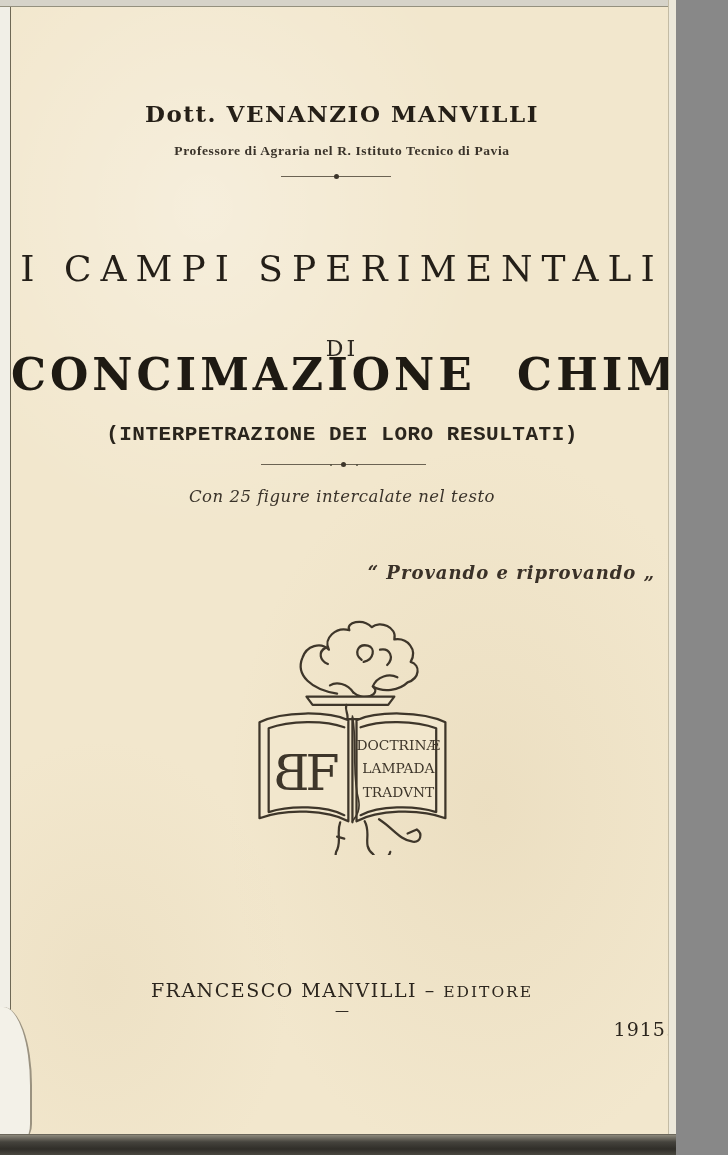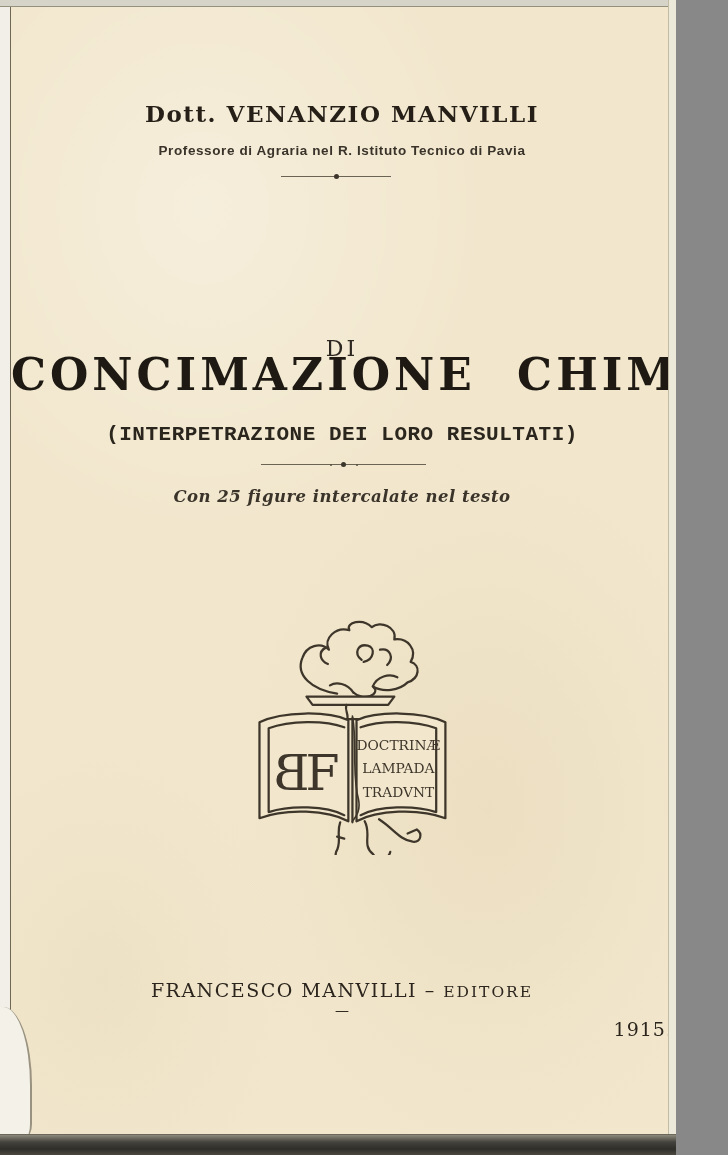--- a/index.html
+++ b/index.html
@@ -25,33 +25,33 @@
     background:linear-gradient(#8d897c 0%, #45433d 35%, #302e29 70%, #4a4840 100%);
     border-top:1px solid #6b675b;}
   .corner-curl{position:absolute;left:0;bottom:18px;width:30px;height:130px;background:#f3f1e8;
     border-right:2px solid #9a9280;border-top-right-radius:90% 60%;border-bottom-right-radius:20% 10%;}
 
   
   #content{position:absolute;left:11px;top:0;width:662px;height:1135px;color:#2e2820;}
   .line{position:absolute;left:0;width:100%;text-align:center;white-space:nowrap;}
 
   .author{top:100px;font-size:23px;font-weight:bold;letter-spacing:1.5px;color:#251f17;}
-  .author-title{top:143px;font-family:Liberation Sans, sans-serif;font-size:13.5px;font-weight:bold;letter-spacing:.6px;color:#3a332a;}
+  .author-title{top:143px;font-family:Liberation Serif, serif;font-size:13.5px;font-weight:bold;letter-spacing:.6px;color:#3a332a;}
 
   .rule{position:absolute;height:1px;background:#6b6353;}
   .rule .cdot{position:absolute;left:50%;top:50%;width:5px;height:5px;margin:-2.5px 0 0 -2.5px;border-radius:50%;background:#3c352b;}
   .rule .sdot{position:absolute;top:50%;width:2px;height:2px;margin-top:-1px;border-radius:50%;background:#55503f;}
   #rule1{top:176px;left:270px;width:110px;}
   #rule2{top:464px;left:250px;width:165px;}
 
   .title1{top:248px;font-size:36px;letter-spacing:9px;color:#241f18;}
   .title-di{top:336px;font-size:22px;letter-spacing:3px;color:#2c2720;}
   .title2{top:349px;font-size:44px;font-weight:bold;letter-spacing:4px;word-spacing:22px;color:#1e1a13;}
   .subtitle{top:423px;font-family:Liberation Mono, monospace;font-size:21px;font-weight:bold;letter-spacing:.5px;color:#2a251d;}
-  .figures-note{top:487px;font-size:16.5px;font-style:italic;letter-spacing:.5px;color:#3a332a;font-weight:bold;}
+  .figures-note{top:487px;font-size:16.5px;font-style:italic;letter-spacing:.5px;color:#3a332a;}
 
   .motto{position:absolute;top:562px;right:18px;font-size:18px;font-weight:bold;font-style:italic;
     letter-spacing:1px;color:#3a3128;white-space:nowrap;}
 
   #emblem{position:absolute;top:618px;left:227px;}
 
   .imprint-city{top:952px;font-size:20px;letter-spacing:3px;color:#2b251d;}
   .imprint-pub{top:979px;font-size:19px;letter-spacing:1.5px;color:#2b251d;}
   .imprint-pub .role{font-size:15.5px;letter-spacing:2px;margin-top:20px;}
   .imprint-dash{top:1002px;font-size:14px;color:#2b251d;}
@@ -65,32 +65,34 @@
 
   <div id="content">
 
     <div class="line author">Dott. VENANZIO MANVILLI</div>
     <div class="line author-title">Professore di Agraria nel R. Istituto Tecnico di Pavia</div>
 
     <div class="rule" id="rule1">
         <span class="cdot"></span>
       </div>
 
+    <div class="line title1">I CAMPI SPERIMENTALI</div>
     <div class="line title-di">DI</div>
     <div class="line title2">CONCIMAZIONE CHIMICA</div>
     <div class="line subtitle">(INTERPETRAZIONE DEI LORO RESULTATI)</div>
 
     <div class="rule" id="rule2">
       <span class="cdot"></span>
       <span class="sdot" style="left:calc(50% - 14px);"></span>
       <span class="sdot" style="left:calc(50% + 12px);"></span>
     </div>
 
     <div class="line figures-note">Con 25 figure intercalate nel testo</div>
 
+    <div class="motto">“ Provando e riprovando „</div>
 
     <svg id="emblem" width="235" height="237" viewBox="0 0 230 232" fill="none" stroke="#3e362a" stroke-width="2.2" stroke-linecap="round" stroke-linejoin="round">
 
       <g>
         <path d="M97,74 C72,70 56,56 63,39 C67,27 81,23 89,31 C83,20 96,8 109,12 C105,4 122,0 131,9 C139,2 156,9 153,21 C166,19 176,31 169,43 C179,46 178,59 166,63 C158,71 142,73 132,67 C141,75 122,82 113,73"></path>
         <path d="M121,41 C113,35 117,25 127,27 C135,29 133,41 123,43"></path>
         <path d="M146,46 C153,39 149,29 139,31"></path>
         <path d="M88,45 C80,42 78,33 86,29"></path>
         <path d="M132,67 C136,57 148,54 156,58"></path>
         <path d="M113,73 C107,64 96,62 90,66"></path>

